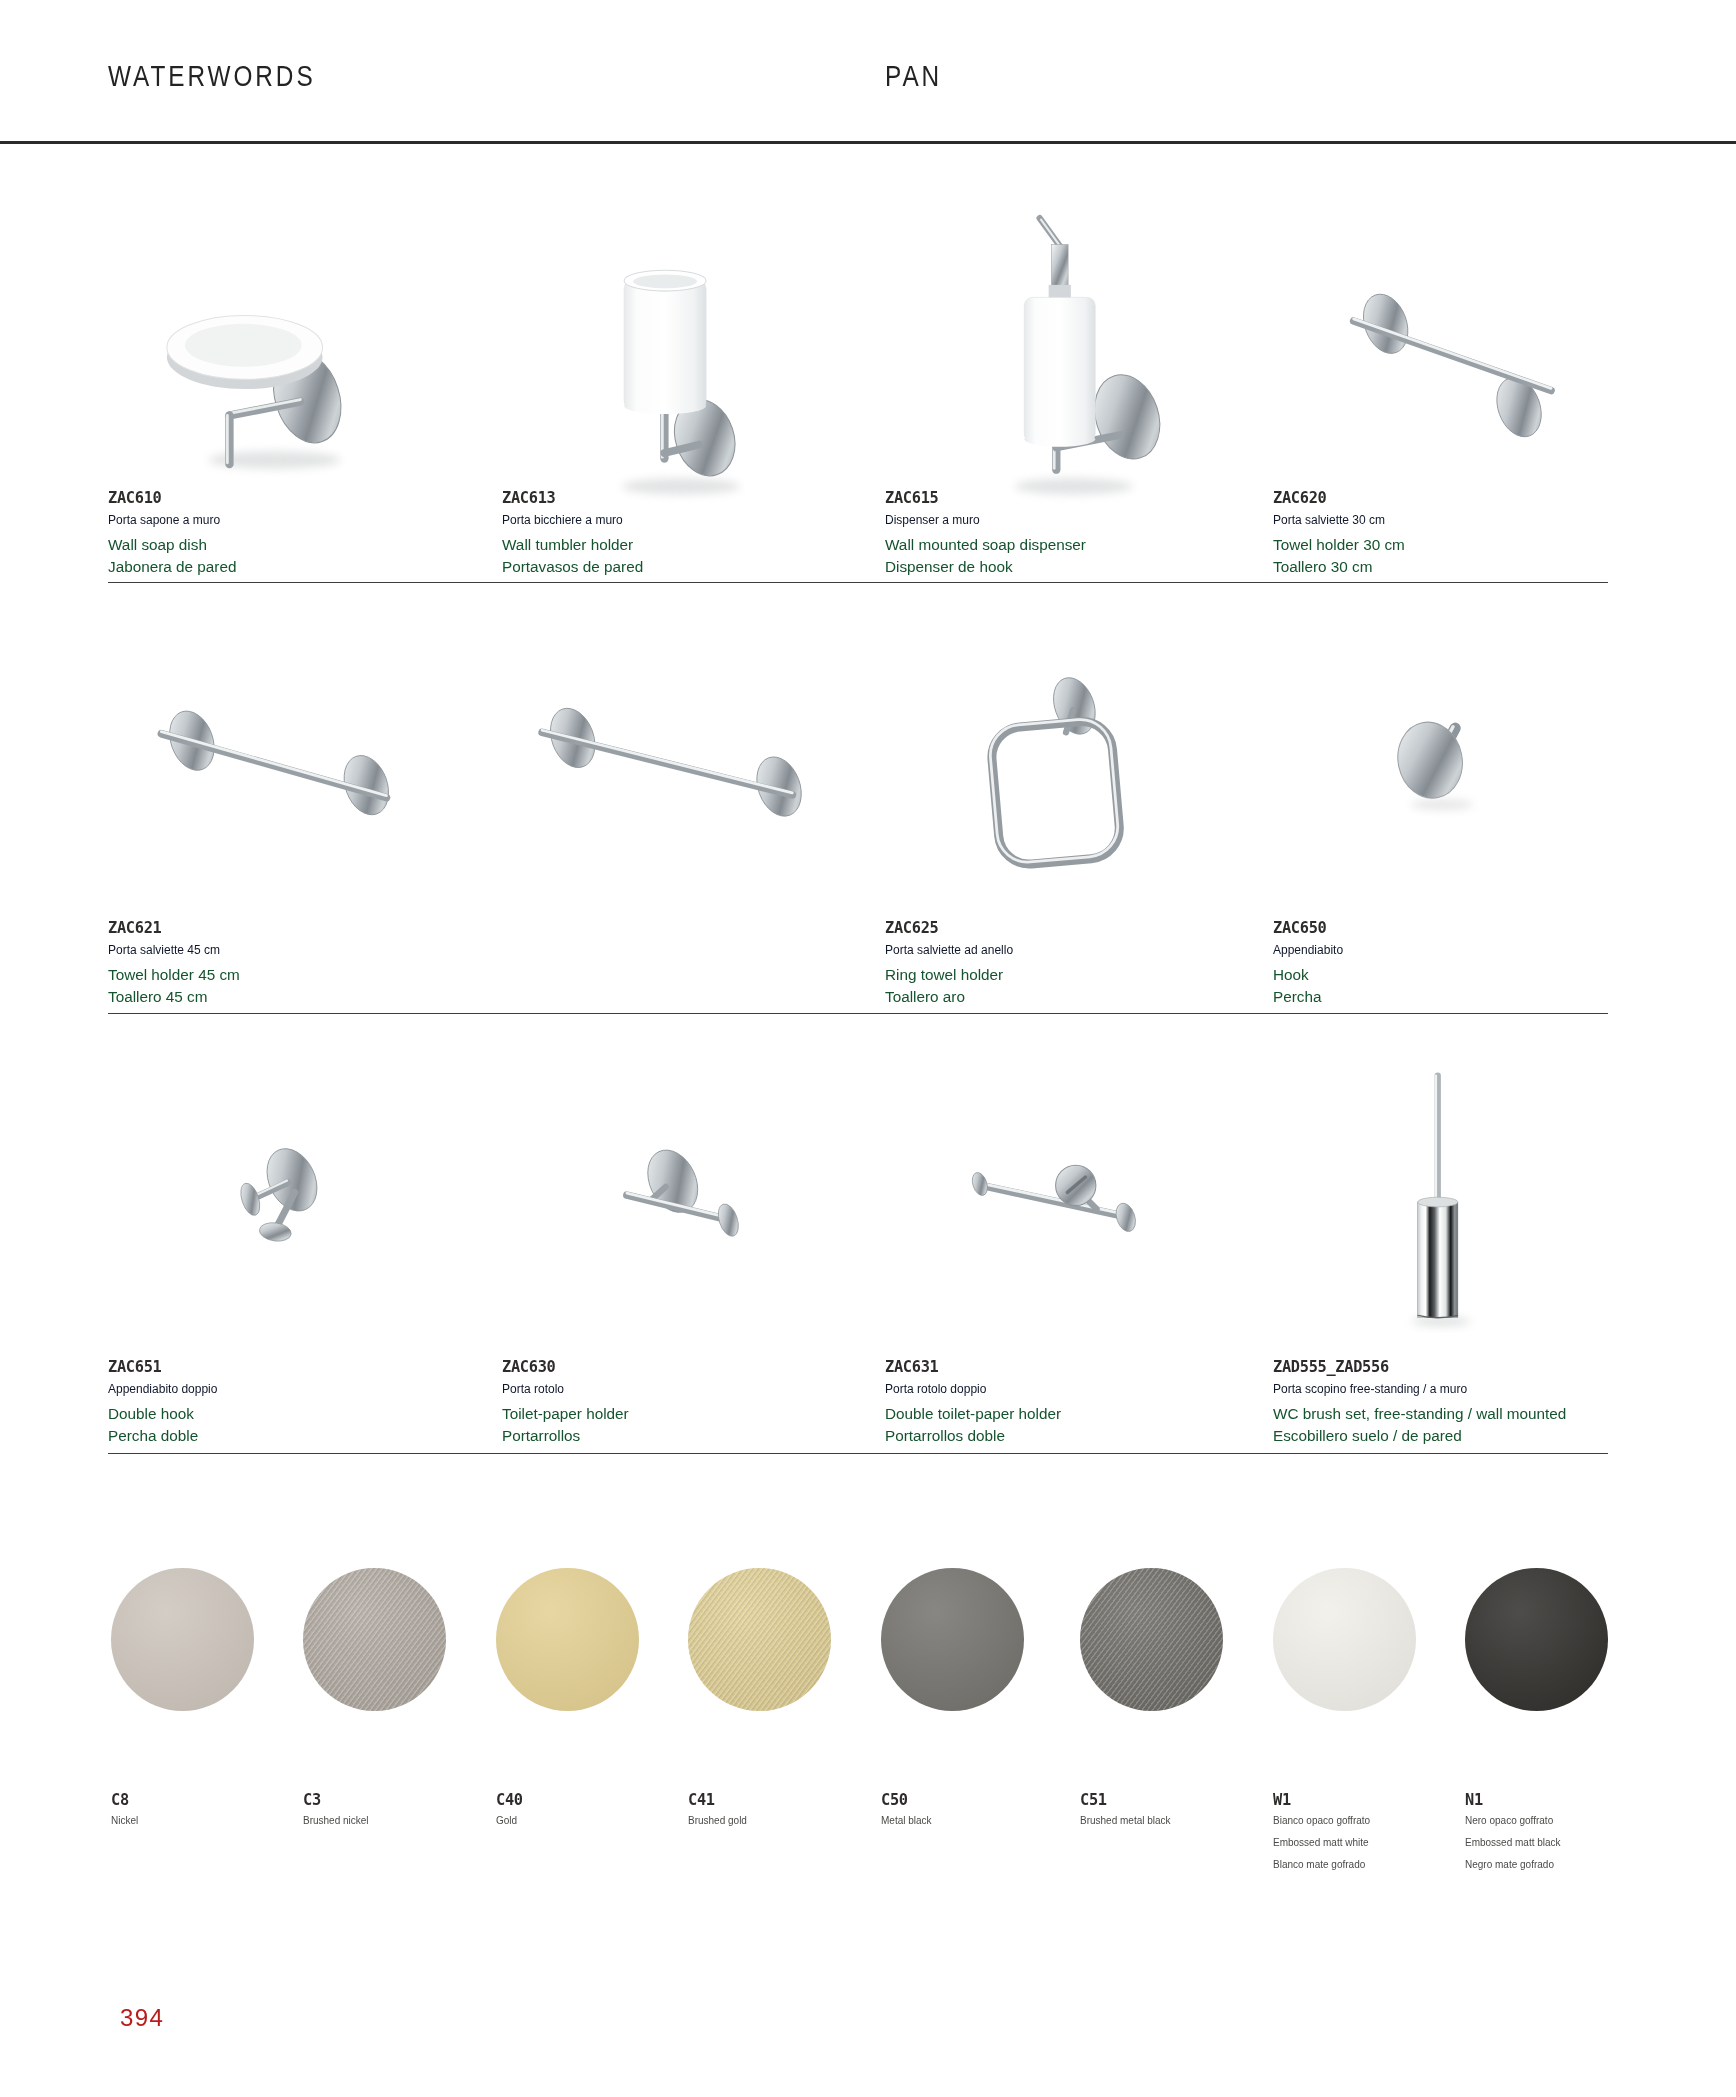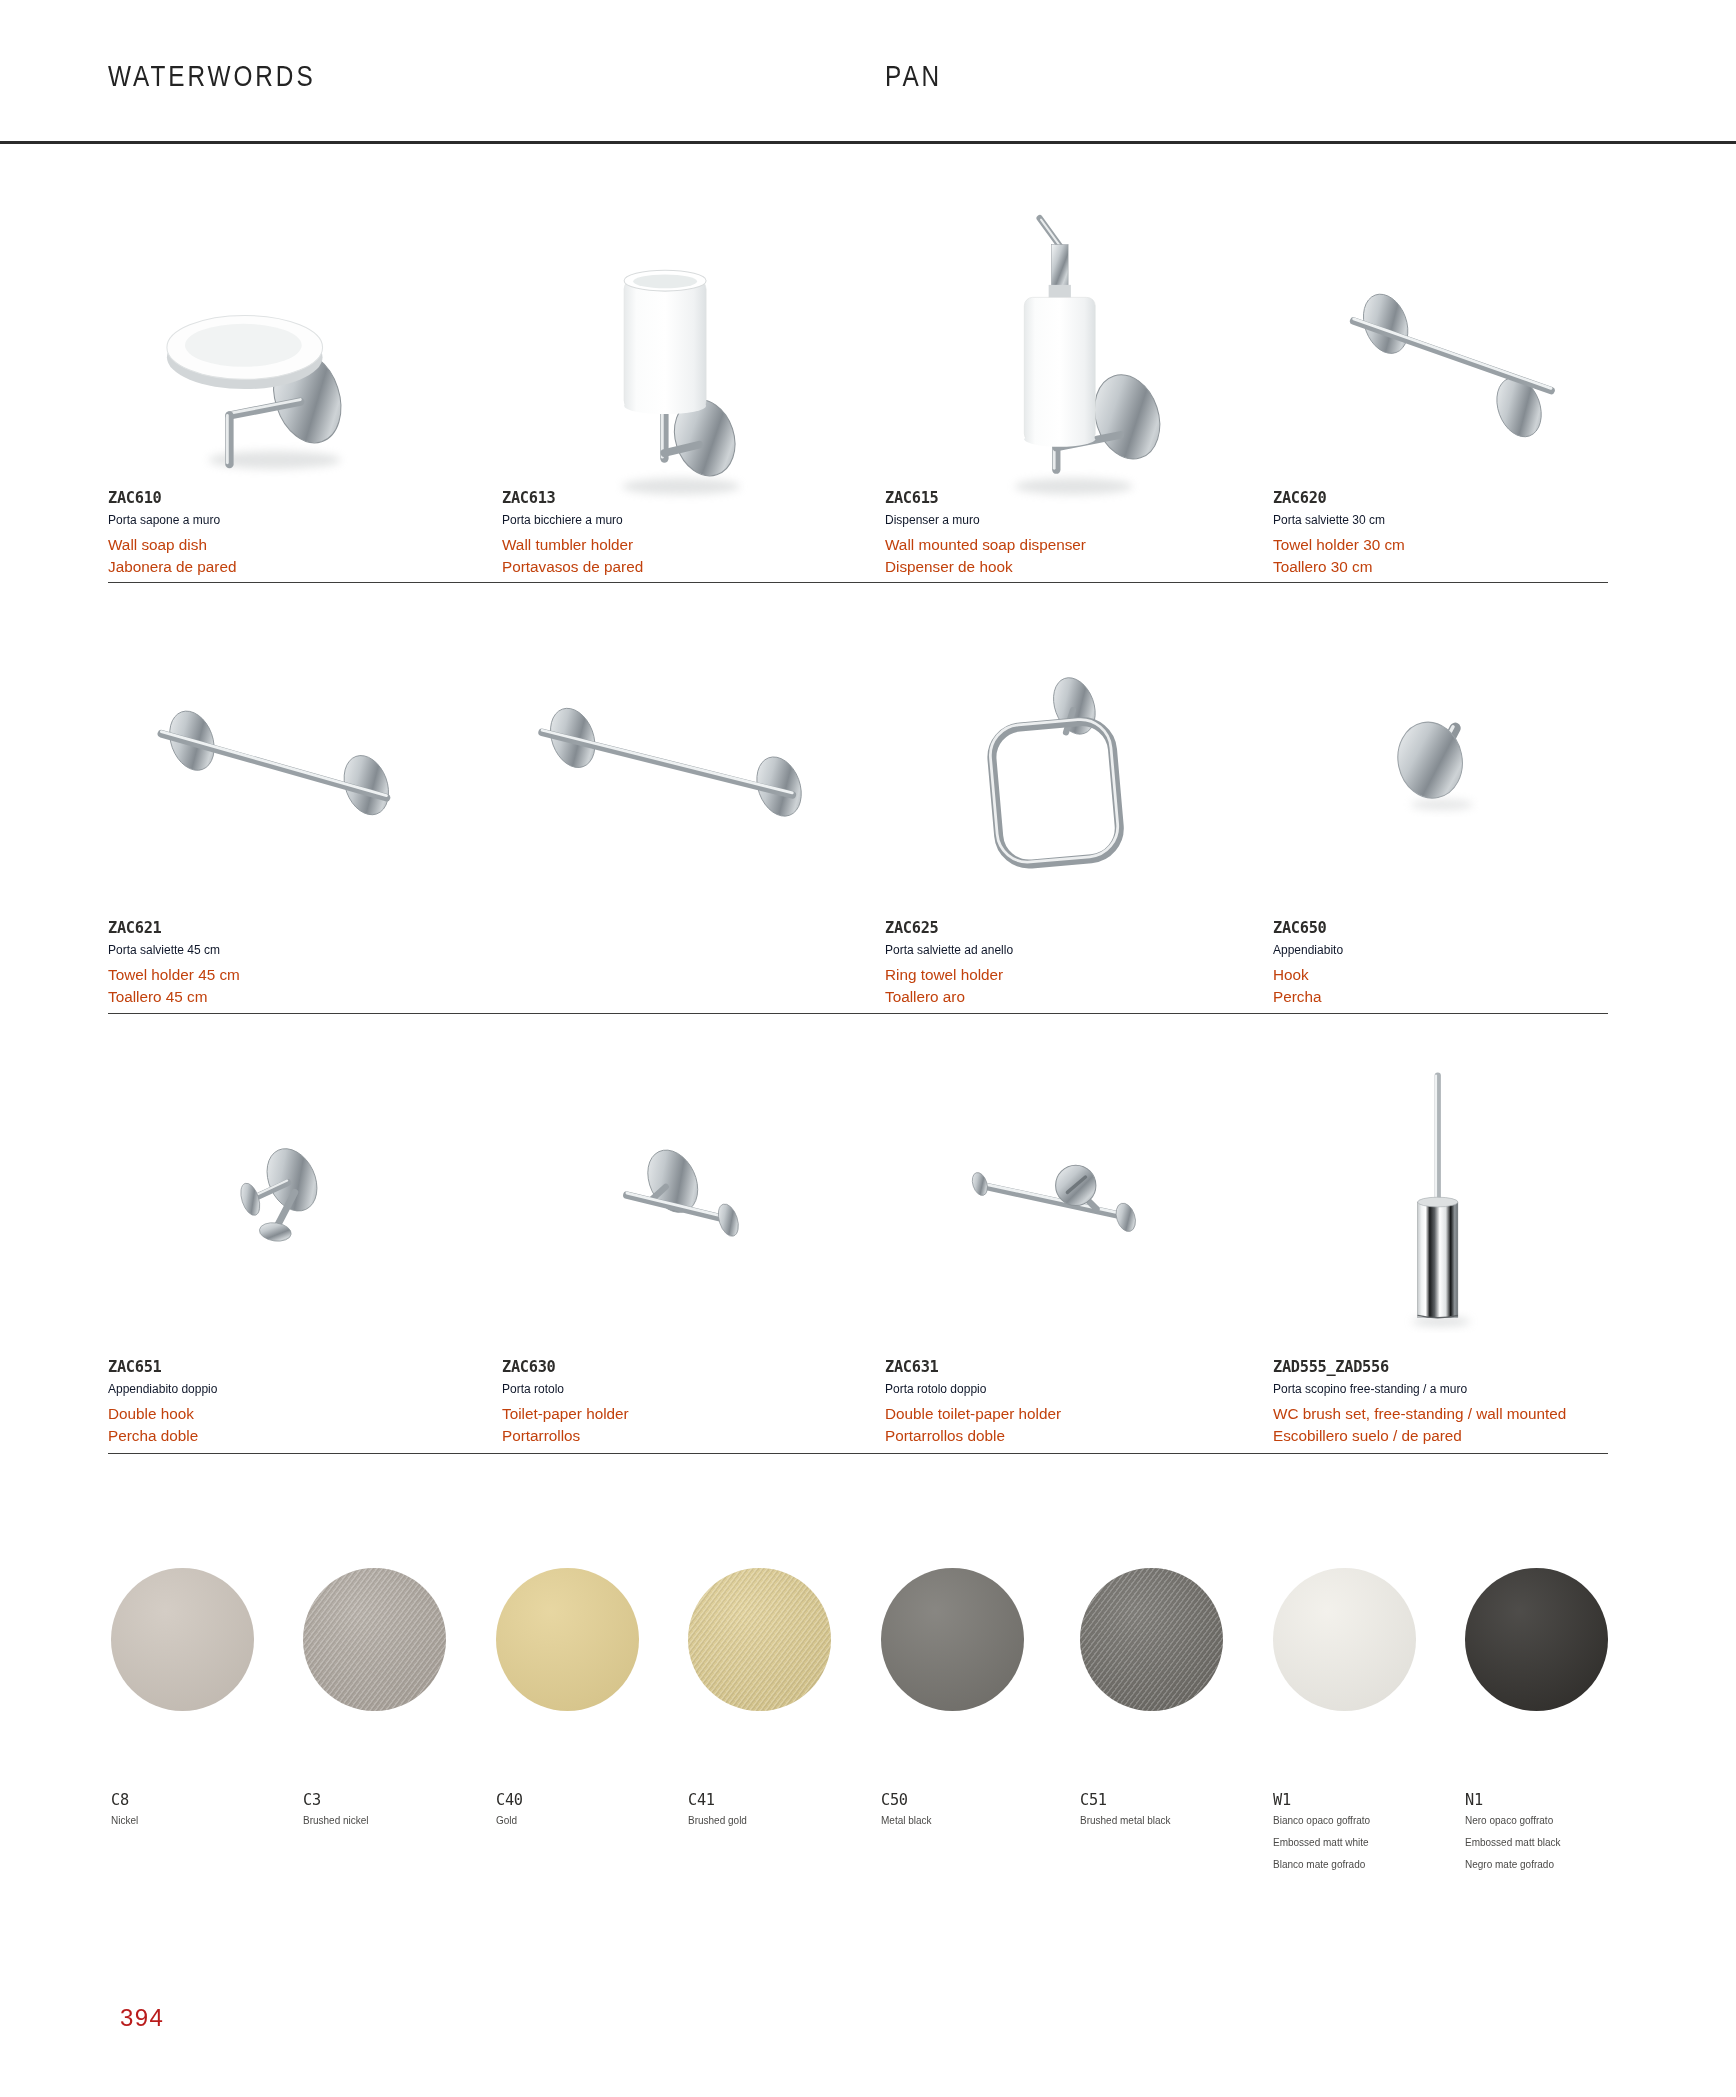--- a/index.html
+++ b/index.html
@@ -8,31 +8,31 @@
 
   .brand{position:absolute;top:60px;font-size:29px;letter-spacing:3.5px;color:#232323;
          transform:scaleX(.84);transform-origin:0 0;white-space:nowrap}
   .toprule{position:absolute;left:0;top:141px;width:1736px;height:2.8px;background:#2b2b2b}
 
   .products{position:absolute;left:0;top:0;pointer-events:none}
 
   .pcell{position:absolute;width:361px}
   .pcode{font-family:"DejaVu Sans Mono",monospace;font-weight:700;font-size:15.3px;letter-spacing:-0.3px;color:#2d2c2a;height:23.6px}
   .pit{font-size:12px;color:#0f172a;height:23.6px}
-  .pen,.pes{font-size:15.3px;color:#c2410c;height:22px}
+  .pen,.pes{font-size:15.3px;color:#14532d;height:22px}
 
   .rowrule{position:absolute;left:108px;width:1500px;height:1.4px;background:#3e3e3c}
 
   .swatch{position:absolute;top:1568px;width:143px;height:143px;border-radius:50%;
           background:radial-gradient(circle at 38% 30%,rgba(255,255,255,.12),rgba(0,0,0,.06) 78%),var(--sw,#cccccc)}
   .brushed::after{content:"";position:absolute;inset:0;border-radius:50%;
           background:repeating-linear-gradient(127deg,rgba(255,255,255,.20) 0px,rgba(255,255,255,.20) 1px,rgba(90,85,80,.10) 1.7px,rgba(90,85,80,.10) 2.8px,rgba(255,255,255,0) 2.8px,rgba(255,255,255,0) 4.2px)}
 
   .scell{position:absolute;top:1791px;width:189px}
-  .scode{font-family:"DejaVu Sans Mono",monospace;font-weight:400;font-size:15.3px;letter-spacing:-0.3px;color:#2d2c2a;height:23.6px}
+  .scode{font-family:"DejaVu Sans Mono",monospace;font-weight:700;font-size:15.3px;letter-spacing:-0.3px;color:#2d2c2a;height:23.6px}
   .sline{font-size:10px;color:#4b4a48;height:22px}
 
   .pagenum{position:absolute;left:120px;top:2004px;font-size:24px;letter-spacing:1.4px;color:#b91c1c}
 </style>
 </head>
 <body>
 
 <div class="page">
 
   <div class="brand" style="left:108px">WATERWORDS</div>

